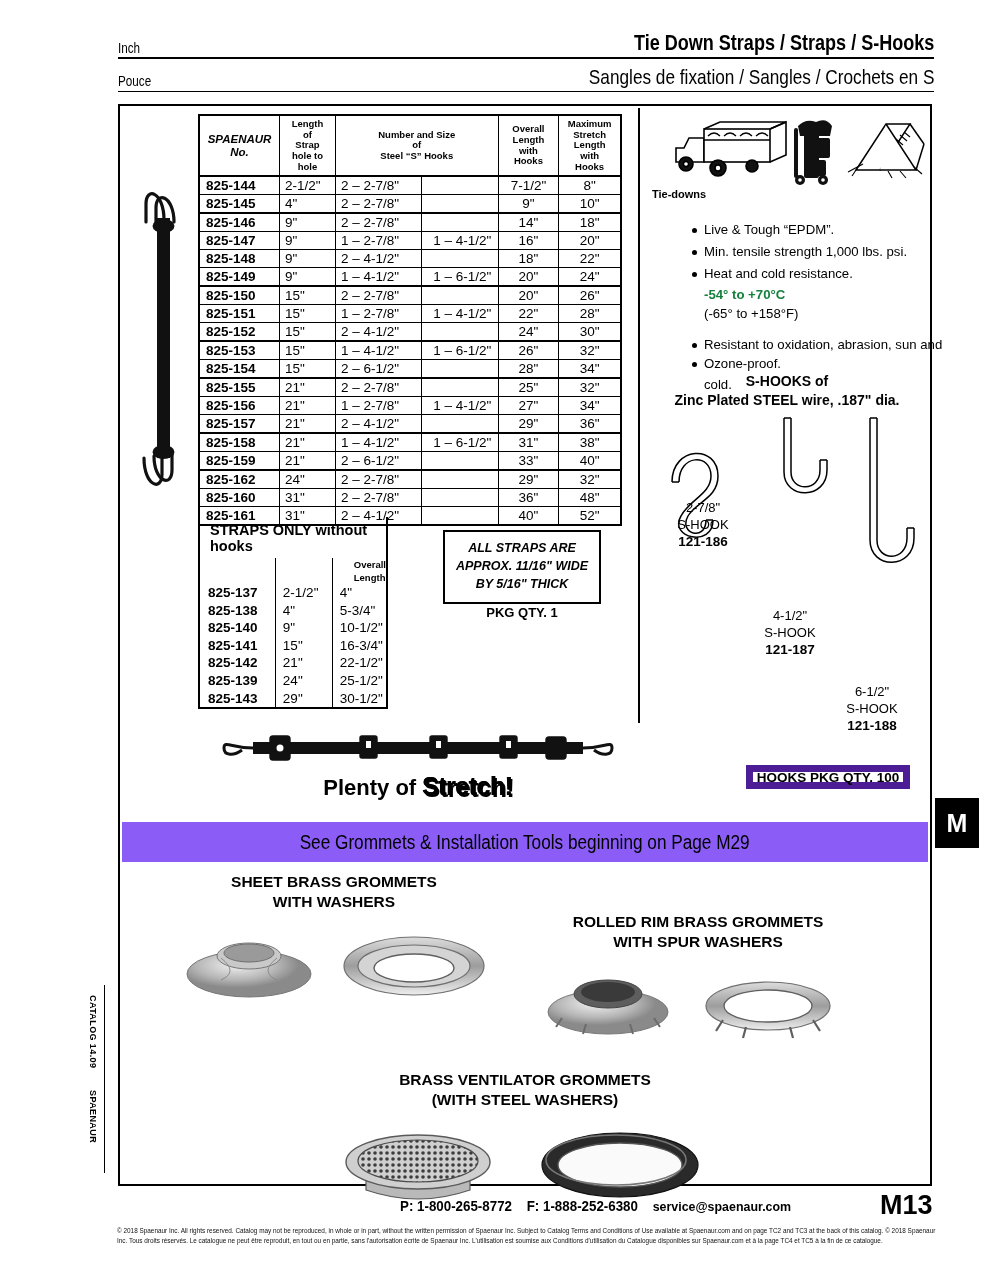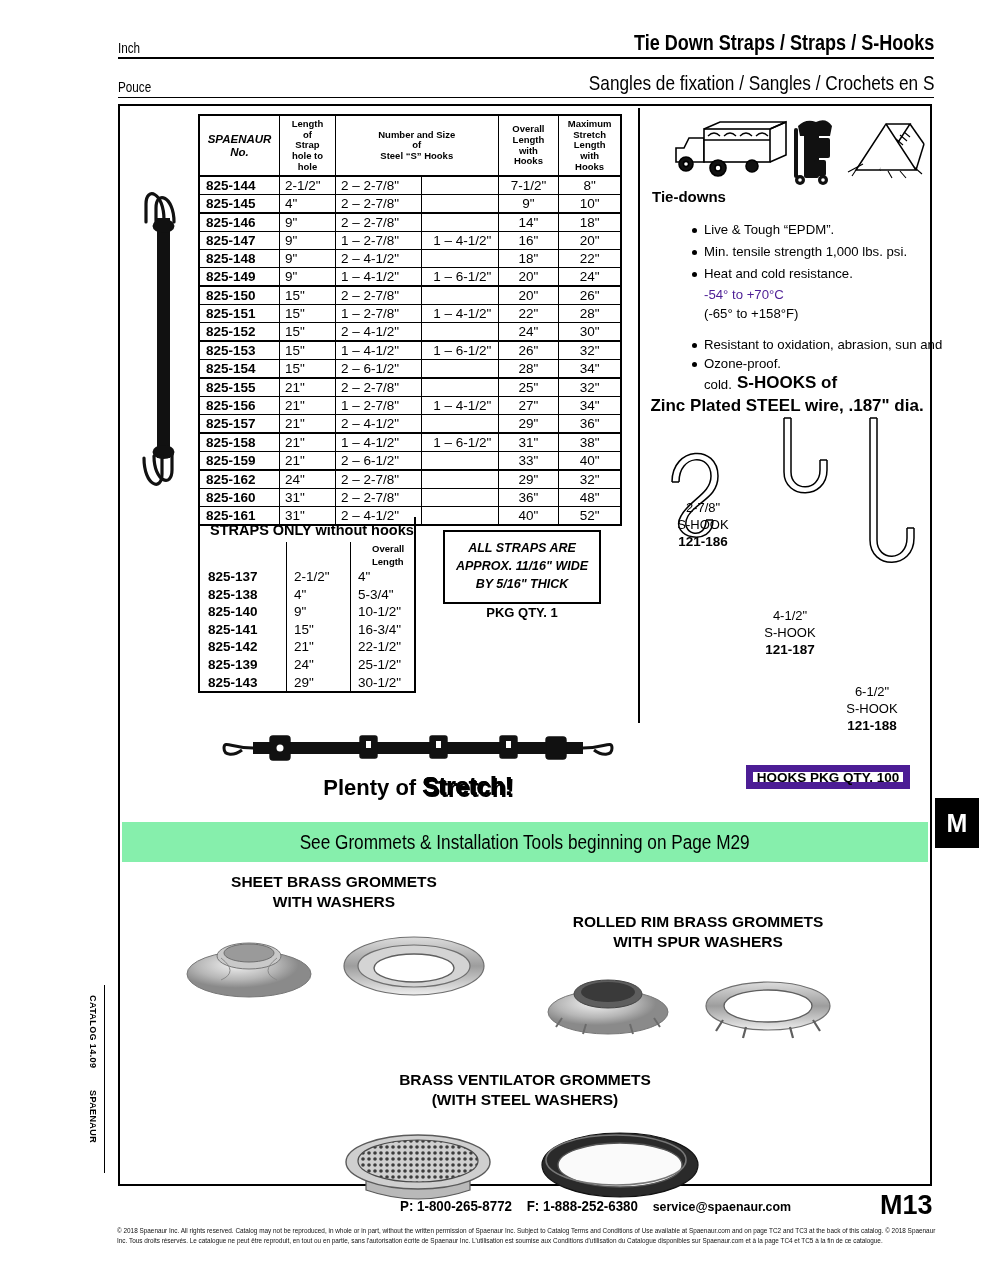--- a/index.html
+++ b/index.html
@@ -43,21 +43,21 @@
   td.ov{text-align:center;width:64px;}
   td.ms{text-align:center;width:62px;}
   tr.grp td{border-top:2px solid #000;}
   .tbl tr.lastrow td{border-bottom:2px solid #000;}
   .tbl thead tr th{border-bottom:2px solid #000;border-top:2px solid #000;}
   .tbl th:first-child,.tbl td:first-child{border-left:2px solid #000;}
   .tbl th:last-child,.tbl td:last-child{border-right:2px solid #000;}
   .nb{border-left:1px solid #000 !important;border-right:0 !important;}
 
   
-  .straps{position:absolute;left:78px;top:411px;width:218px;
+  .straps{position:absolute;left:78px;top:411px;width:190px;
     border:2px solid #000;border-top:0;box-sizing:border-box;}
   .straps-title{font-size:14.5px;font-weight:bold;padding:5px 0 4px 10px;}
   .straps table{border-collapse:collapse;width:100%;font-size:13.5px;}
   .straps table td{padding:0;height:17.6px;line-height:17.6px;}
   .straps .col-pn{font-weight:bold;padding-left:8px;width:78px;border-right:1px solid #000;}
   .straps .col-len{padding-left:7px;width:56px;border-right:1px solid #000;}
   .straps .col-ov{padding-left:7px;}
   .straps .ovhdr{font-size:9.5px;font-weight:bold;padding-left:21px;height:13px;line-height:13px;}
   .straps .blank-l{border-right:1px solid #000;}
 
@@ -67,50 +67,50 @@
     font-style:italic;font-weight:bold;font-size:12.5px;text-align:center;line-height:1.45;}
   .pkgqty{position:absolute;left:323px;top:499px;width:158px;text-align:center;
     font-weight:bold;font-size:13px;}
 
   
   .bungee{position:absolute;left:14px;top:68px;width:58px;height:330px;}
 
   
   .rcol{position:absolute;left:522px;top:0;width:290px;height:615px;}
   .tiedown-imgs{position:absolute;left:6px;top:8px;width:280px;height:72px;}
-  .tiedowns-title{position:absolute;left:10px;top:82px;font-size:15px;font-weight:bold;}
+  .tiedowns-title{position:absolute;left:10px;top:82px;font-size:11px;font-weight:bold;}
   .bullets{position:absolute;left:8px;top:102px;width:278px;font-size:13.2px;line-height:1.42;}
   .bullets li{list-style:none;position:relative;padding-left:14px;margin-bottom:3px;}
   .bullets li:before{content:"";position:absolute;left:2px;top:7px;width:5px;height:5px;
     border-radius:50%;background:#000;}
   .bullets li.sub:before{display:none;}
   .bullets li.sub{padding-left:14px;margin-bottom:0;}
-  .blue{color:#4c1d95;font-weight:normal;}
+  .blue{color:#15803d;font-weight:bold;}
   .shook-head{position:absolute;left:0;top:266px;width:290px;text-align:center;
-    font-weight:bold;font-size:17px;line-height:1.35;}
+    font-weight:bold;font-size:14px;line-height:1.35;}
   .hooks-art{position:absolute;left:0;top:310px;width:290px;height:300px;}
   .hlabel{position:absolute;text-align:center;font-size:13px;line-height:1.28;}
   .hlabel .pn{font-weight:bold;font-size:13.5px;}
   .hl1{left:6px;top:394px;width:110px;}
   .hl2{left:88px;top:502px;width:120px;}
   .hl3{left:170px;top:578px;width:120px;}
 
   
   .stretch-art{position:absolute;left:88px;top:622px;width:420px;height:40px;}
   .plenty{position:absolute;left:88px;top:666px;width:420px;text-align:center;
     font-size:22px;font-weight:bold;}
   .plenty .word{font-size:25px;letter-spacing:-.5px;
     text-shadow:1.5px 1.5px 0 #000,-.4px -.4px 0 #000;}
   .hooksqty{position:absolute;left:626px;top:659px;width:164px;height:24px;
     border:7px solid #4c1d95;box-sizing:border-box;display:flex;align-items:center;
     justify-content:center;font-weight:bold;font-size:13.5px;
     font-family:"Liberation Sans Narrow","Liberation Sans",sans-serif;}
 
   
-  .banner{position:absolute;left:2px;top:716px;width:806px;height:40px;background:#86efac;
+  .banner{position:absolute;left:2px;top:716px;width:806px;height:40px;background:#8b5cf6;
     display:flex;align-items:center;justify-content:center;font-size:20px;
     font-family:"Liberation Sans Narrow","Liberation Sans",sans-serif;}
   .banner span{transform:scaleX(.86);transform-origin:center;}
 
   .gsec{position:absolute;left:0;top:766px;width:810px;}
   .gtitle{text-align:center;font-weight:bold;font-size:15.5px;line-height:1.3;}
   .g-left{position:absolute;left:44px;top:0;width:340px;}
   .g-right{position:absolute;left:398px;top:0;width:360px;margin-top:40px;}
   .g-bottom{position:absolute;left:180px;top:198px;width:450px;}
   .g-art{position:relative;height:78px;margin-top:10px;}
@@ -142,21 +142,21 @@
 <body>
 
 <div class="page">
 
   <div class="hdr">
     <div class="hdr-row">
       <div class="hdr-left">Inch</div>
       <div class="hdr-right">Tie Down Straps / Straps / S-Hooks</div>
     </div>
     <div class="hdr-rule"></div>
-    <div class="hdr-row" style="margin-top:12px;">
+    <div class="hdr-row" style="margin-top:6px;">
       <div class="hdr-left">Pouce</div>
       <div class="hdr-right fr">Sangles de fixation / Sangles / Crochets en S</div>
     </div>
     <div class="hdr-rule thin"></div>
   </div>
 
   <div class="frame">
 
     <div class="vdiv"></div>
 

